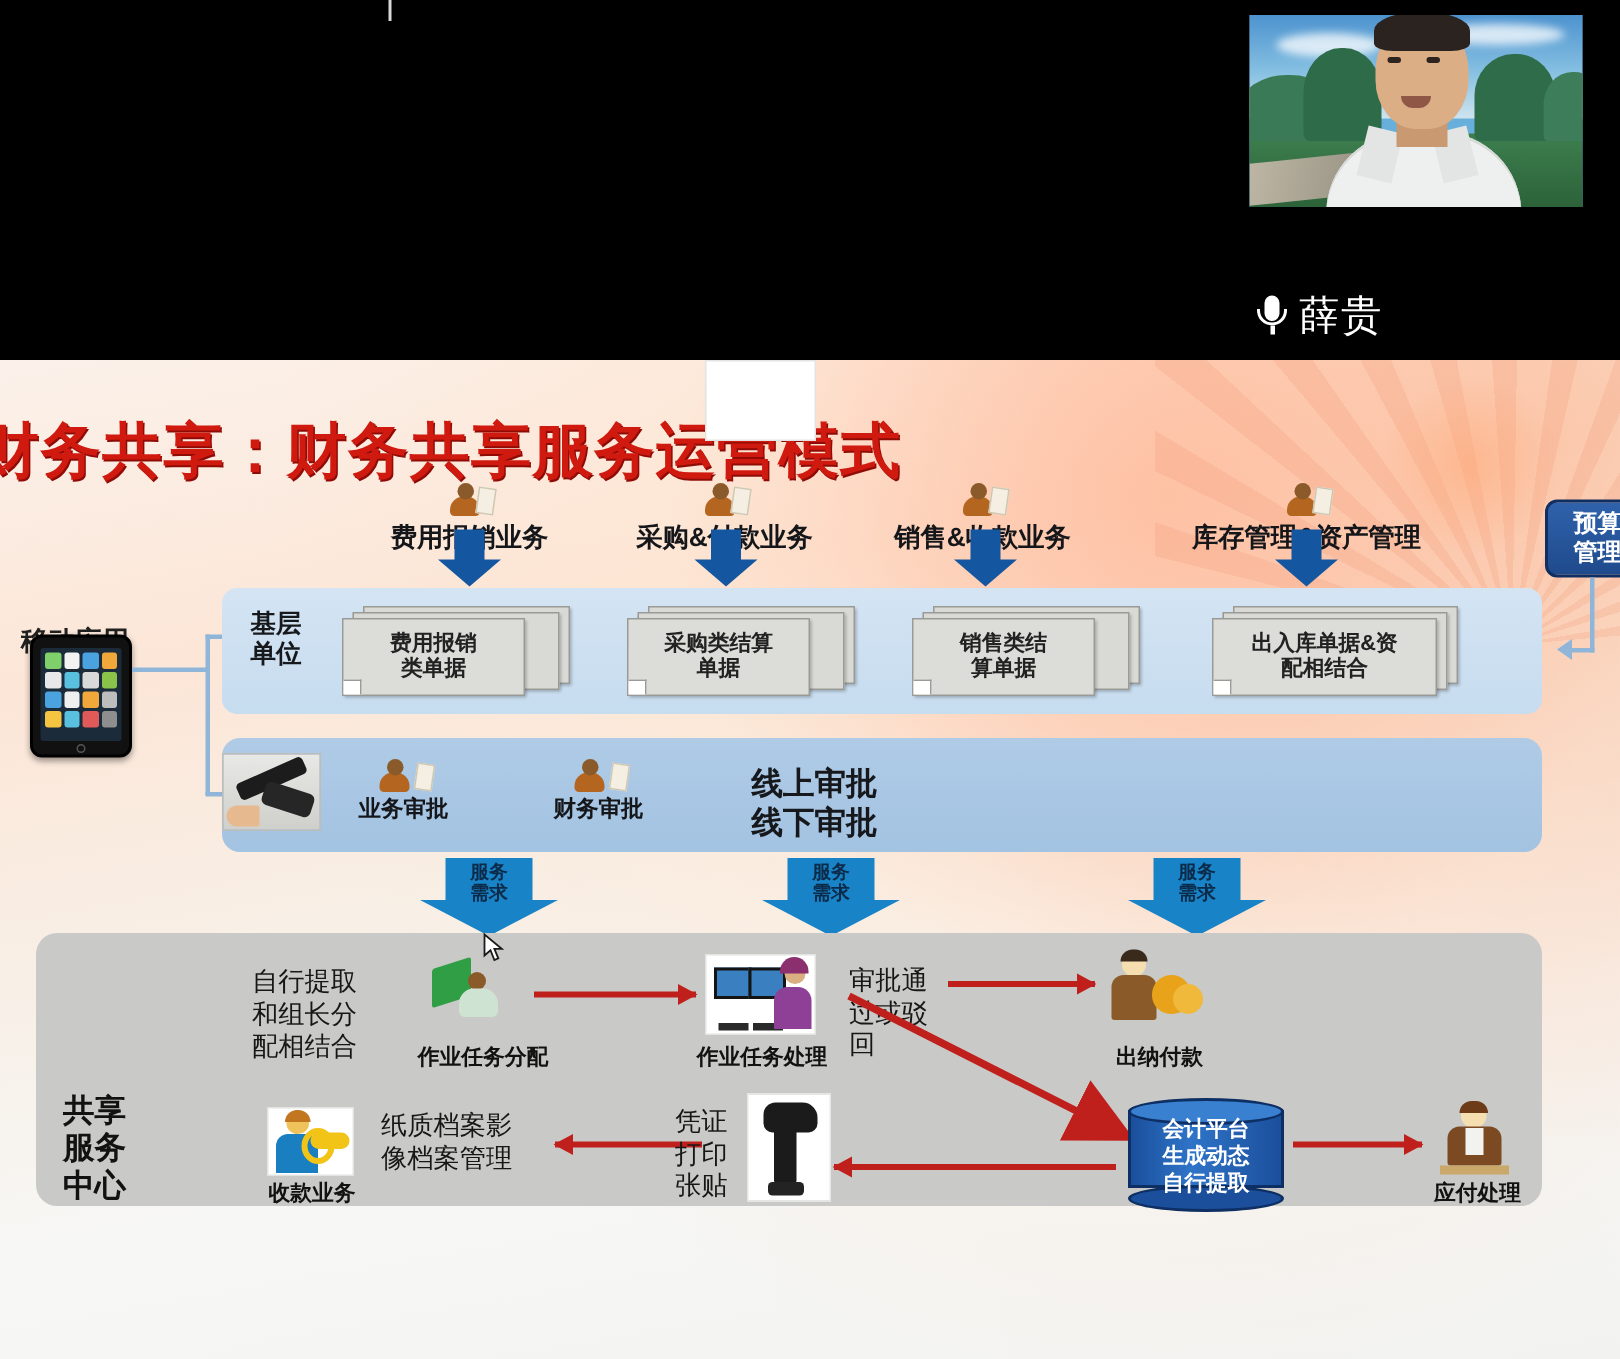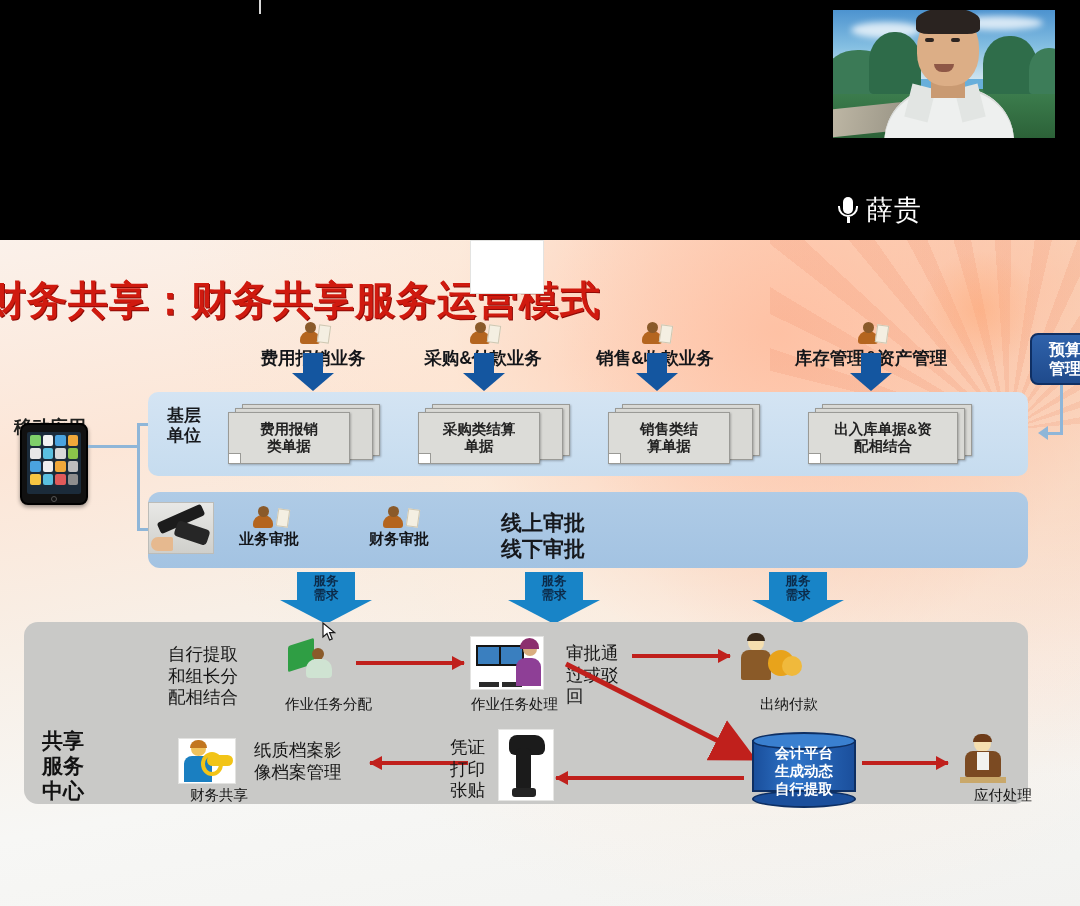--- a/index.html
+++ b/index.html
@@ -274,21 +274,21 @@
   
   #ssc {
     position:absolute; left:24px; top:382px; width:1004px; height:182px;
     background:#c9c9c7; border-radius:14px;
   }
   #ssc-label {
     position:absolute; left:34px; top:488px; width:58px;
     font-size:21px; font-weight:bold; color:#121212; line-height:1.2; text-align:center;
   }
   .ssc-text { position:absolute; font-size:17.5px; color:#171717; line-height:1.24; }
-  .ssc-cap  { position:absolute; font-size:14.5px; font-weight:normal; color:#121212; text-align:right; white-space:nowrap;}
+  .ssc-cap  { position:absolute; font-size:14.5px; font-weight:bold; color:#121212; text-align:center; white-space:nowrap;}
 
   
   .red-arrow { position:absolute; height:10px; }
   .red-arrow .ln { position:absolute; left:0; top:3px; height:4px; background:#c0201c; width:100%; }
   .red-arrow .hd {
     position:absolute; right:-1px; top:-2px; width:0; height:0;
     border-top:7px solid transparent; border-bottom:7px solid transparent;
     border-left:13px solid #c0201c;
   }
   .red-arrow.left .hd {
@@ -688,21 +688,21 @@
   </div>
   <div class="ssc-cap" style="left:728px; top:455px; width:90px;">出纳付款</div>
 
 
   <div class="icn" id="icn-archive" style="left:178px; top:498px;">
     <div class="p-head"></div>
       <div class="p-hair"></div>
       <div class="p-body"></div>
       <div class="key"></div>
   </div>
-  <div class="ssc-cap" style="left:168px; top:546px; width:80px;">财务共享</div>
+  <div class="ssc-cap" style="left:168px; top:546px; width:80px;">收款业务</div>
   <div class="ssc-text" style="left:254px; top:500px; width:120px;">
     <div>纸质档案影</div>
     <div>像档案管理</div>
   </div>
 
   <div class="red-arrow left" style="left:370px; top:518px; width:98px;">
     <div class="ln"></div>
       <div class="hd"></div>
   </div>
 

